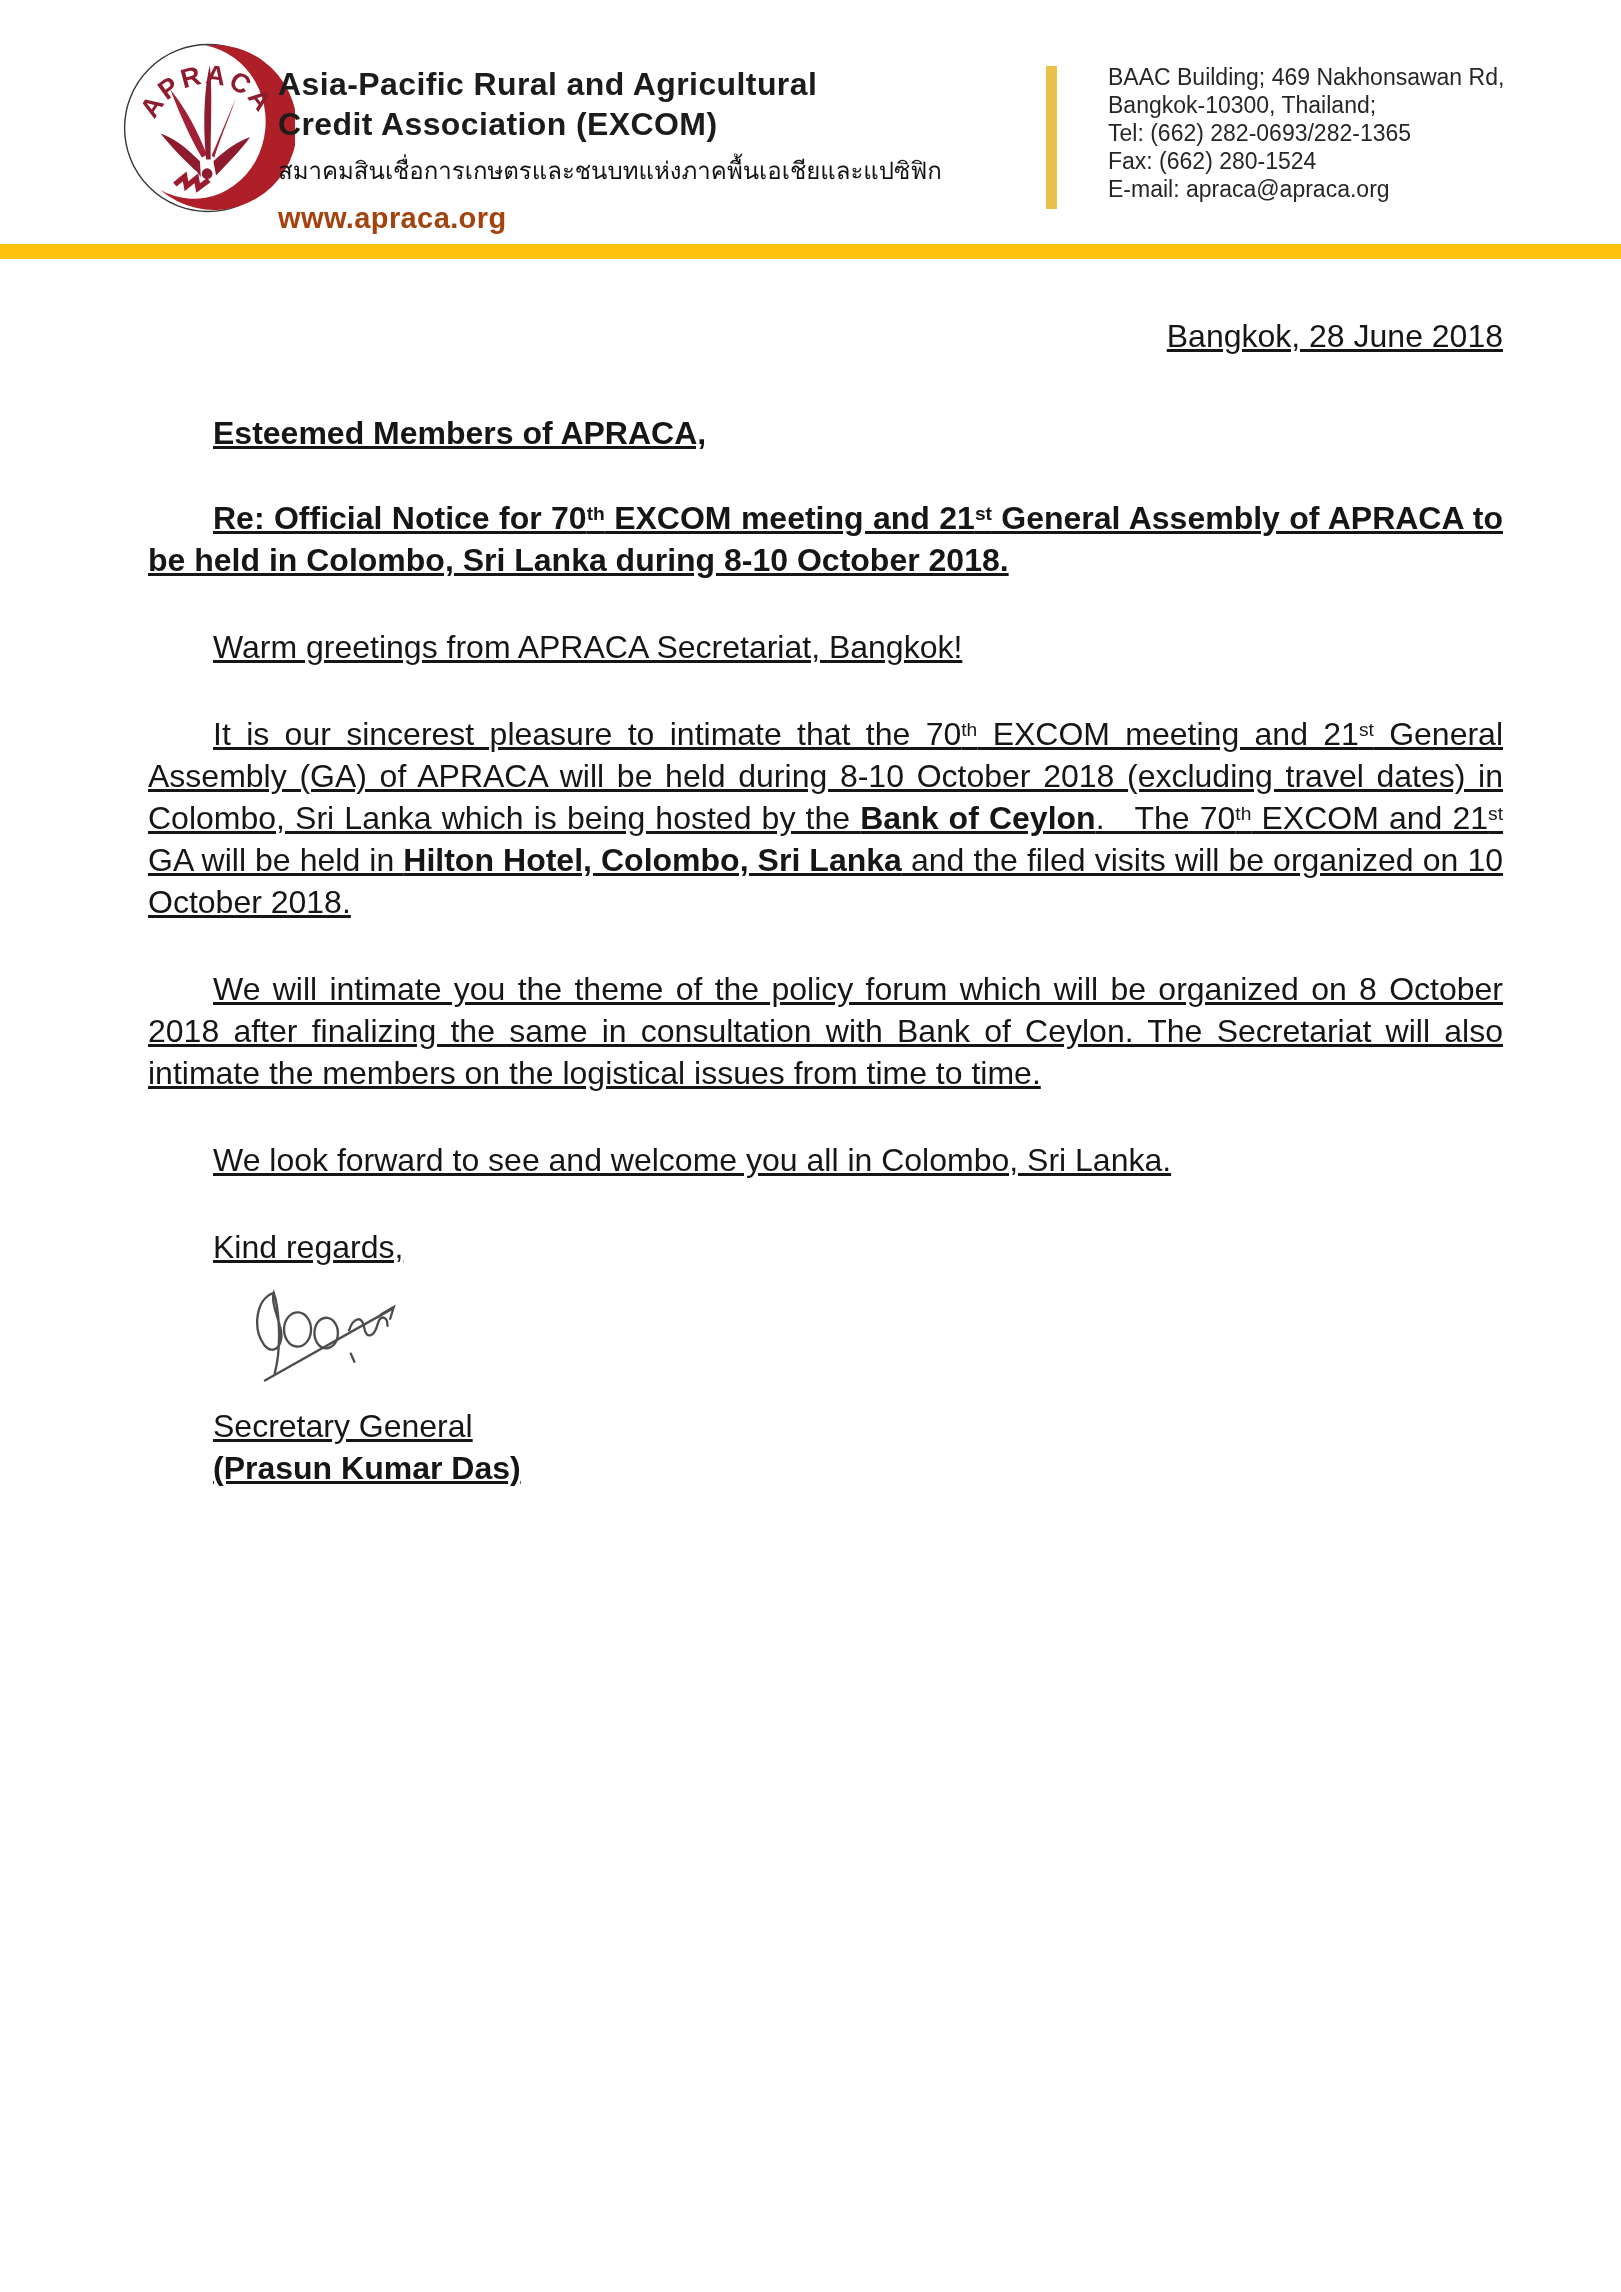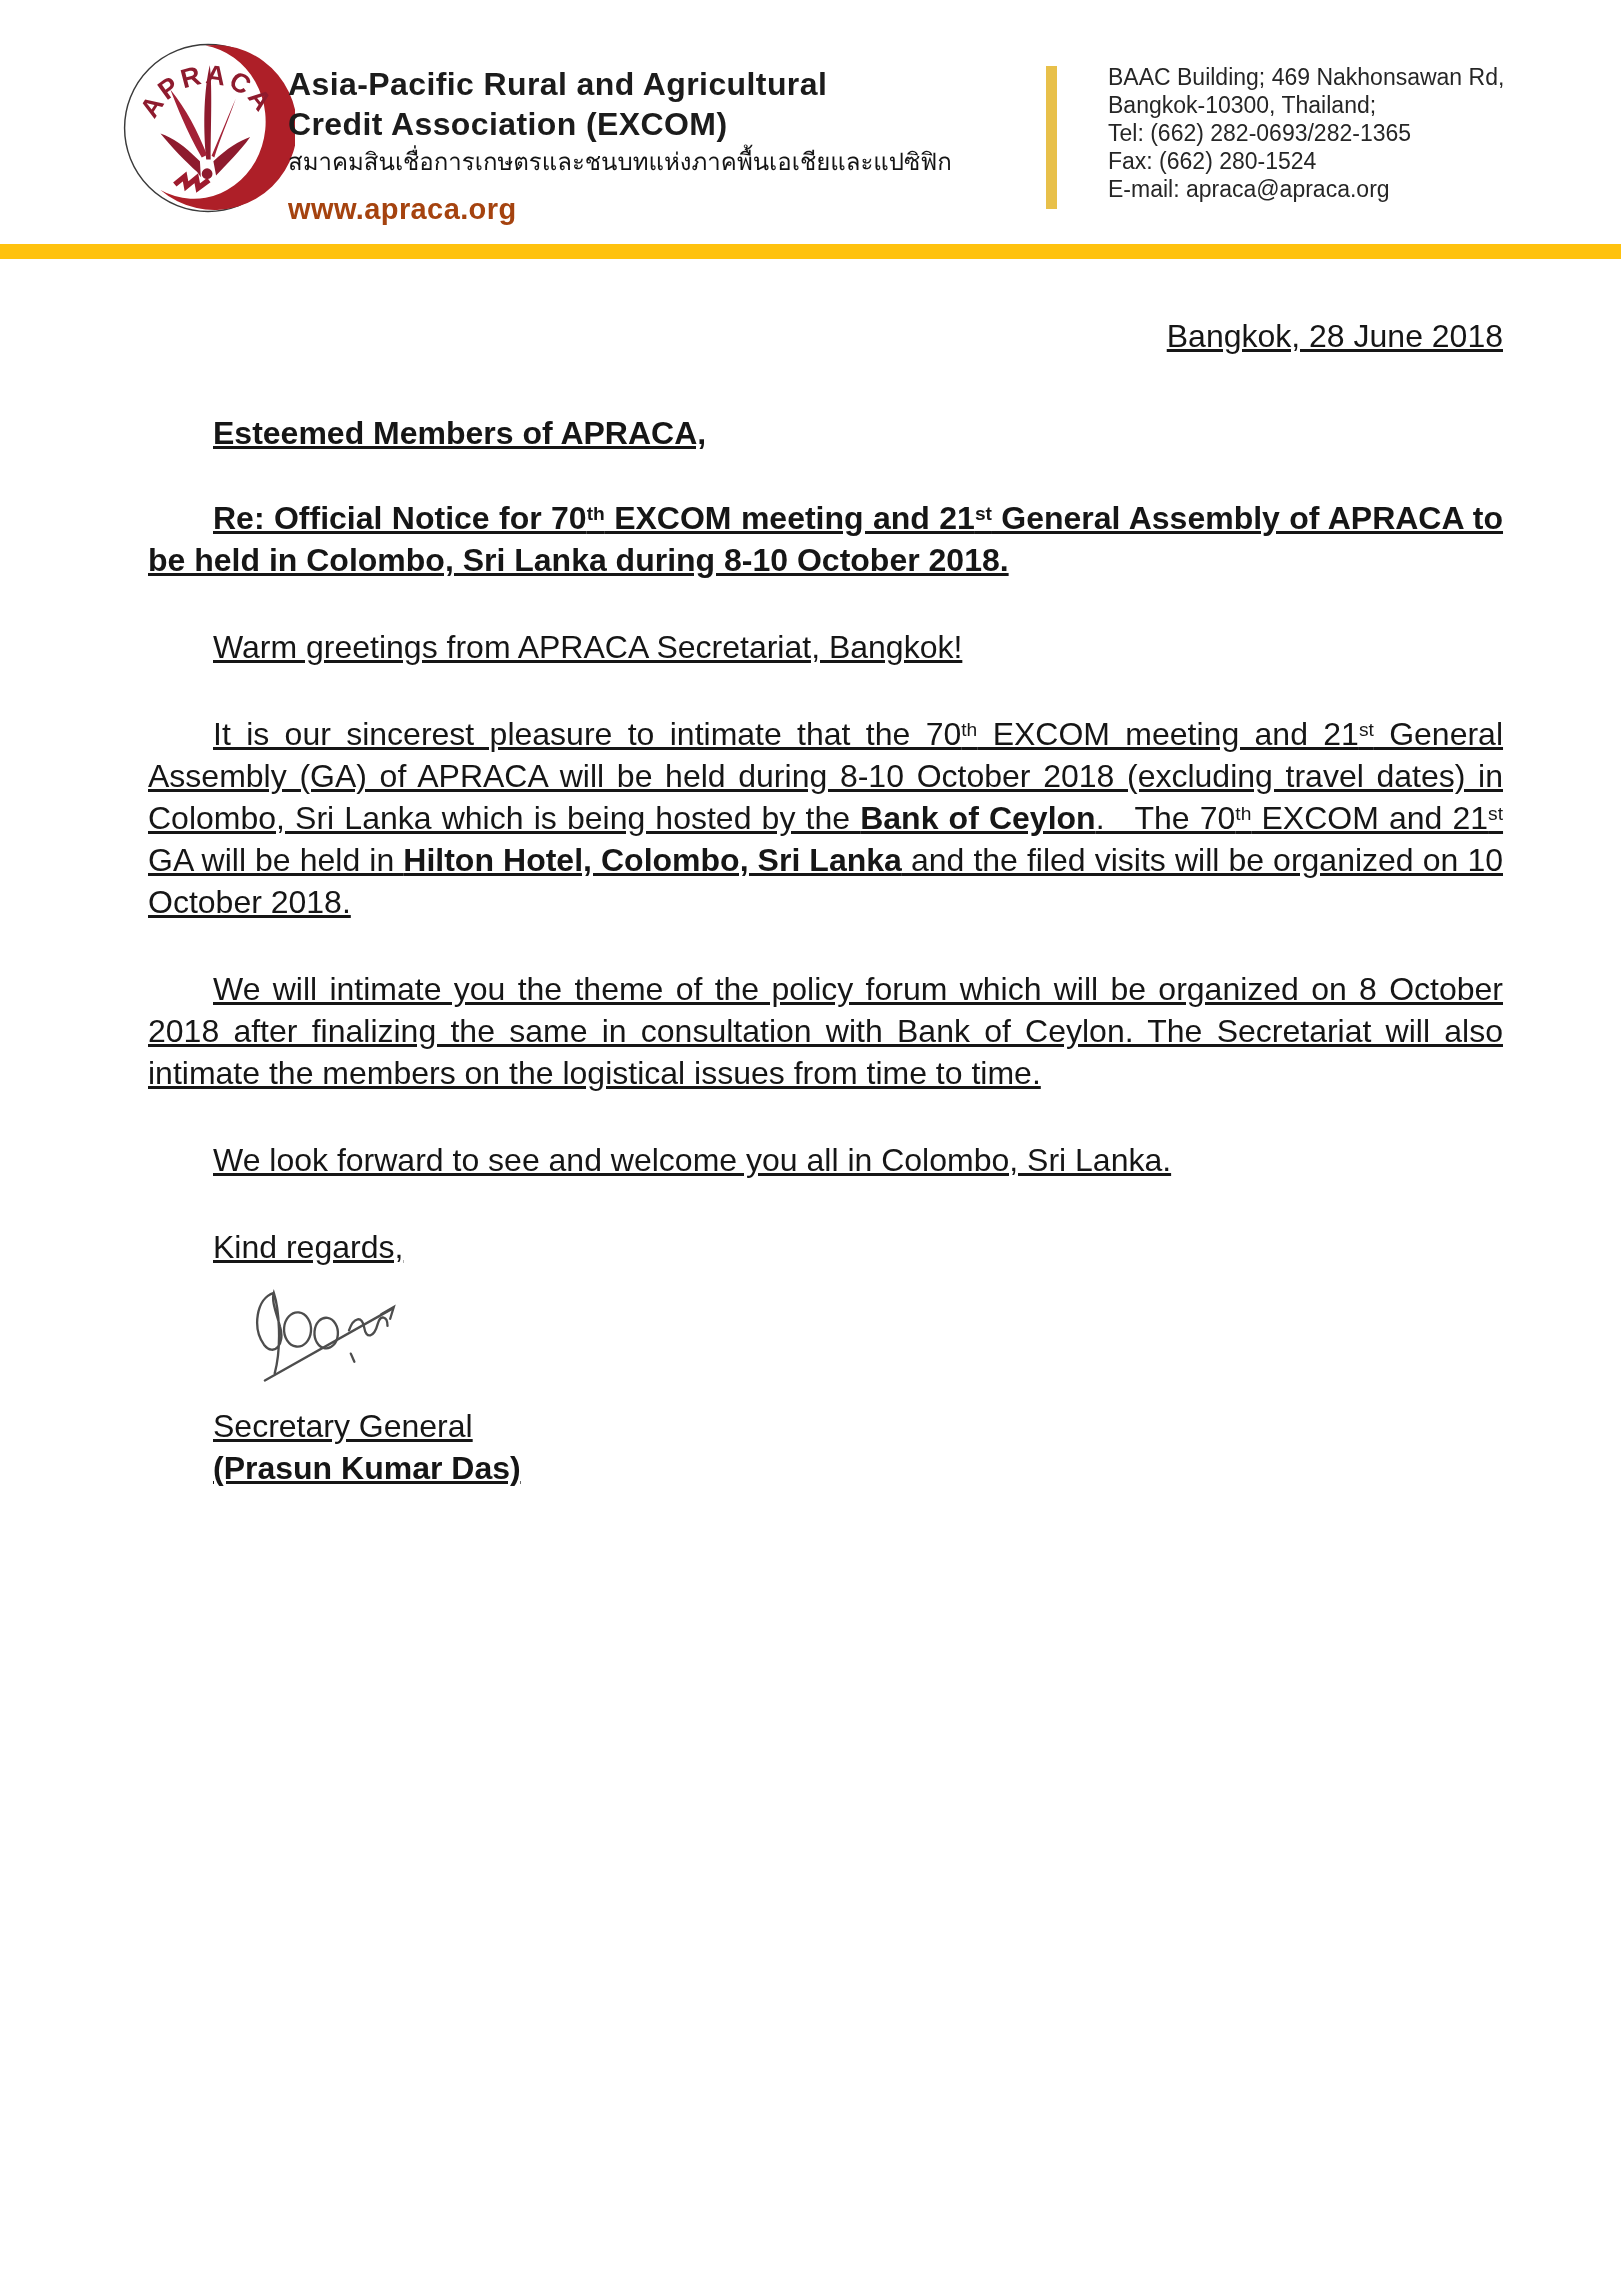--- a/index.html
+++ b/index.html
@@ -3,23 +3,23 @@
 <meta charset="utf-8">
 <style>
   html,body{margin:0;padding:0;}
   body{
     width:1621px;height:2293px;position:relative;background:#ffffff;
     font-family:"Liberation Sans", sans-serif;color:#161616;
     -webkit-font-smoothing:antialiased;
   }
   
   .logo{position:absolute;left:121px;top:41px;width:174px;height:174px;}
-  .org-block{position:absolute;left:288px;top:64px;width:752px;}
+  .org-block{position:absolute;left:278px;top:64px;width:752px;}
   .org-line{font-weight:700;font-size:32px;line-height:40px;color:#1c1c1c;letter-spacing:0.4px;}
-  .org-thai{font-size:24px;line-height:30px;color:#141414;margin-top:3px;}
+  .org-thai{font-size:24px;line-height:30px;color:#141414;margin-top:12px;}
   .org-site{font-weight:700;font-size:29px;margin-top:16px;letter-spacing:0.4px;}
   .vbar{position:absolute;left:1046px;top:66px;width:10.7px;height:143px;}
   .contact{position:absolute;left:1092px;top:63px;font-size:23px;line-height:28px;color:#262626;margin-left:16px;}
   .band{position:absolute;left:0;top:244px;width:1621px;height:15px;}
   
   .letter{position:absolute;left:148px;top:315px;width:1355px;font-size:32px;line-height:42px;text-decoration:underline;}
   .date{text-align:right;margin:0 0 55px 0;}
   .par{margin:0 0 45px 0;}
   .par.indent{text-indent:65px;}
   .par.justify{text-align:justify;}

